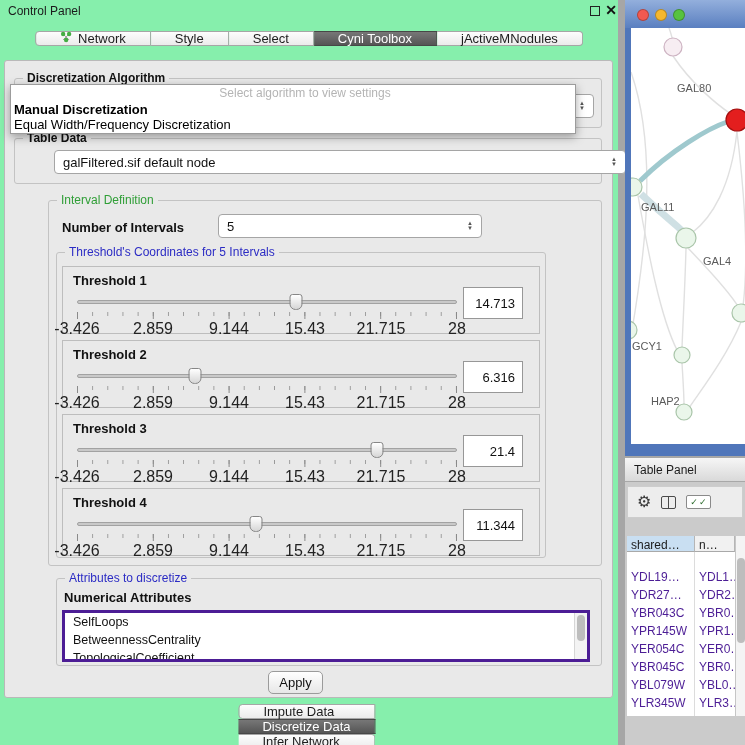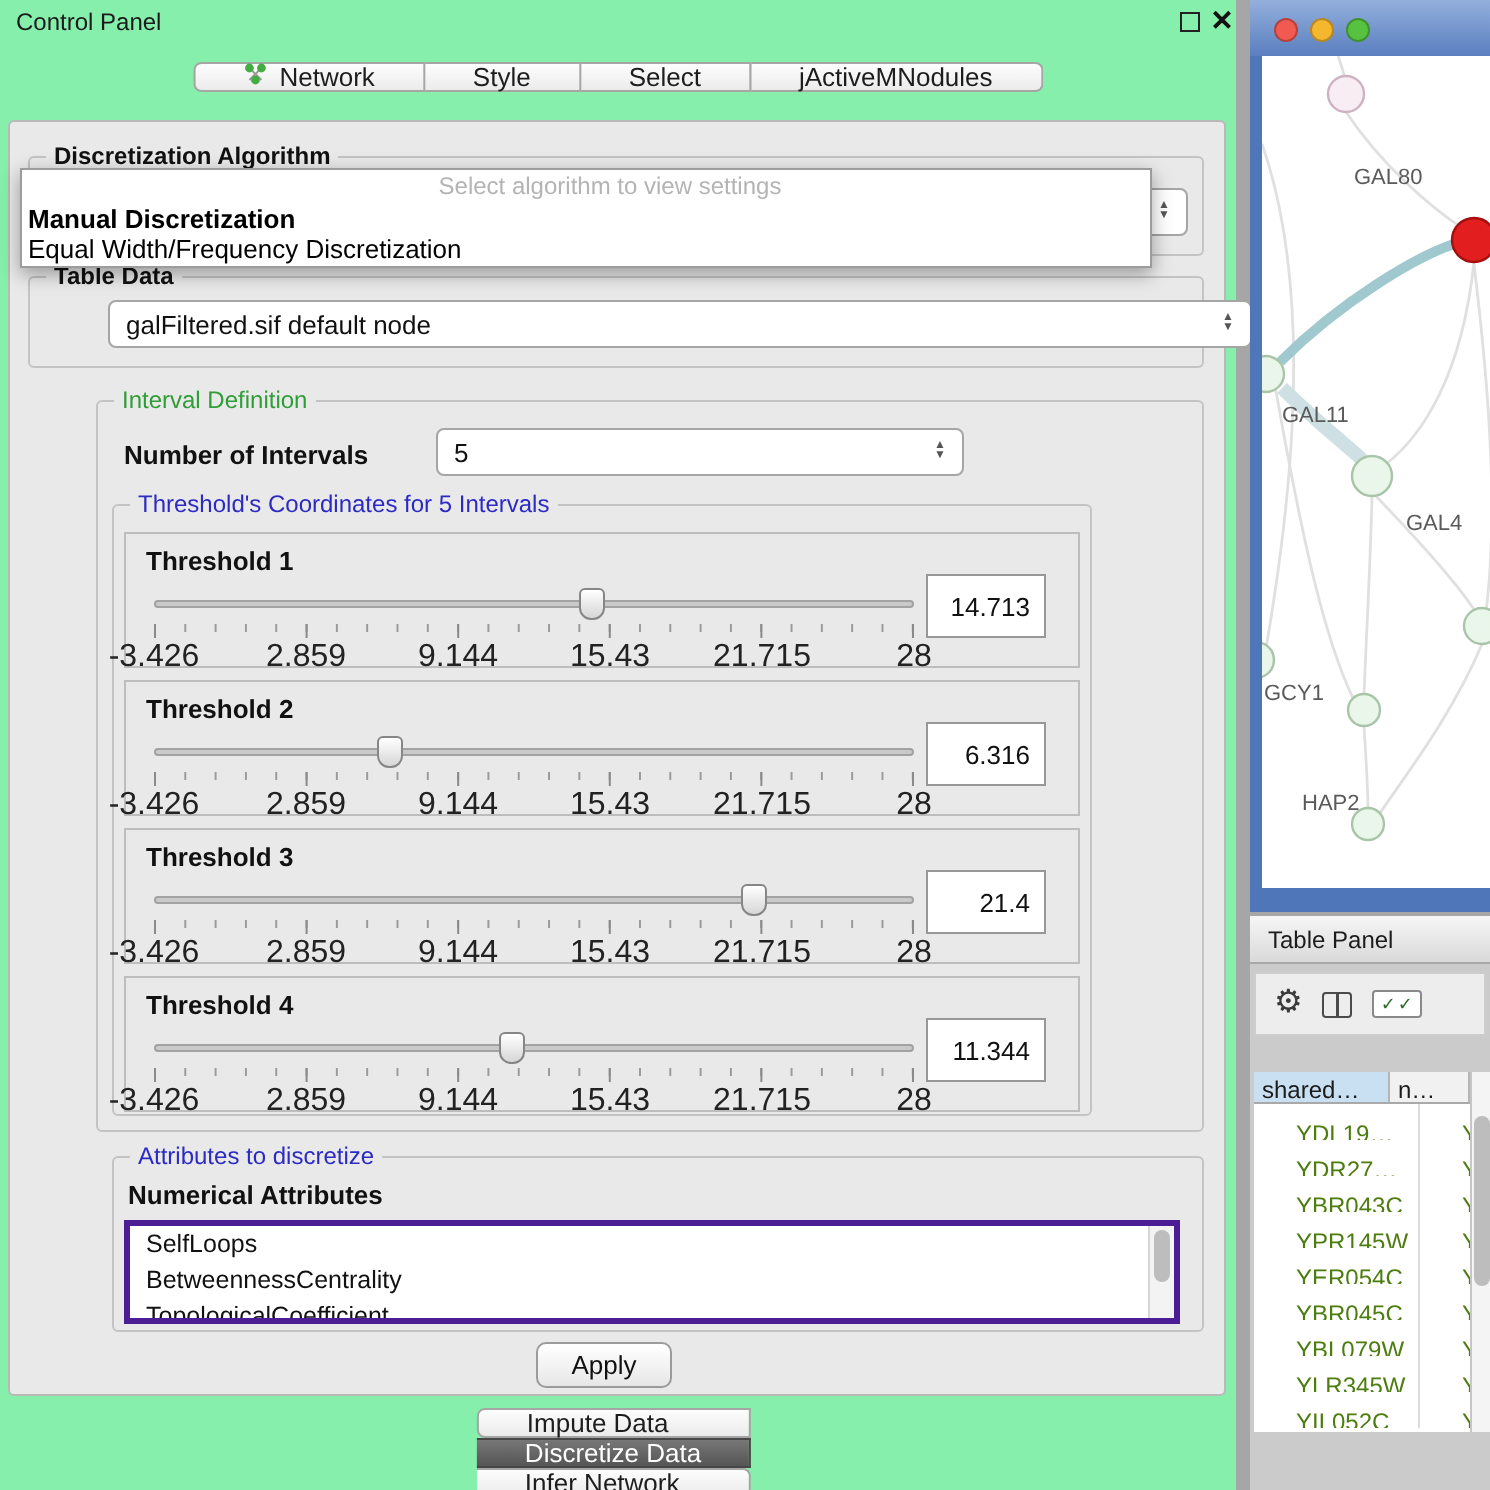--- a/index.html
+++ b/index.html
@@ -55,21 +55,21 @@
   .tick-label { position:absolute; transform:translateX(-50%); font-size:16px; color:#222; white-space:nowrap; }
   .value-box { position:absolute; left:400px; top:20px; width:60px; height:32px; background:#fff; border:1px solid #979797;
     font-size:13px; color:#111; display:flex; align-items:center; justify-content:flex-end; padding:0 7px; }
 
   .attr-label { position:absolute; left:64px; top:590px; font-size:13px; font-weight:bold; color:#111; }
   .attr-list { position:absolute; left:62px; top:610px; width:528px; height:52px; background:#fff; border:3px solid #4c1d95; overflow:hidden; }
   .list-item { font-size:12.5px; color:#111; padding:1px 8px; line-height:16px; white-space:nowrap; }
   .vscroll { position:absolute; right:0; top:0; bottom:0; width:13px; background:#f3f3f3; border-left:1px solid #d6d6d6; }
   .vthumb { position:absolute; left:2px; width:8px; border-radius:4px; background:#bdbdbd; }
 
-  .apply-btn { position:absolute; left:268px; top:671px; width:68px; height:23px; background:linear-gradient(#ffffff,#e7e7e7);
+  .apply-btn { position:absolute; left:268px; top:671px; width:55px; height:23px; background:linear-gradient(#ffffff,#e7e7e7);
     border:1px solid #9b9b9b; border-radius:5px; font-size:13px; color:#111; display:flex; align-items:center; justify-content:center; }
 
   
   .network-window { position:absolute; left:625px; top:0; width:120px; height:456px; background:#5076ba; }
   .nw-titlebar { position:absolute; left:0; top:0; right:0; height:28px; background:linear-gradient(#93afdc,#5a7fc0); }
   .tl { position:absolute; top:9px; width:12px; height:12px; border-radius:50%; border:1px solid rgba(0,0,0,.25); }
   .tl.red { left:12px; background:#f25950; }
   .tl.yellow { left:30px; background:#f5b72e; }
   .tl.green { left:48px; background:#57c23f; }
   .nw-canvas { position:absolute; left:6px; top:28px; right:0; bottom:12px; background:#fff; overflow:hidden; }
@@ -84,21 +84,21 @@
   .cols-icon { width:15px; height:13px; border:1.5px solid #4a4a4a; border-radius:2px;
     background:linear-gradient(90deg, transparent 6px, #4a4a4a 6px, #4a4a4a 7.5px, transparent 7.5px); }
   .checks-icon { height:14px; padding:0 3px; border:1px solid #8a8a8a; border-radius:2px; background:#fff;
     font-size:9px; line-height:13px; color:#2a6a2a; letter-spacing:1px; }
   .tp-table { position:absolute; left:2px; top:78px; right:10px; bottom:29px; background:#fff; overflow:hidden; font-size:12px; }
   .thead { display:flex; height:16px; }
   .hcell { border-right:1px solid #b5b5b5; border-bottom:1px solid #a9a9a9; padding:2px 4px; color:#1c1c1c; overflow:hidden; white-space:nowrap; }
   .hcell.c0 { width:68px; background:#c9dff2; }
   .hcell.c1 { flex:1; background:#f1f1f1; }
   .trow { display:flex; height:18px; }
-  .tcell { padding:8px 4px; color:#4d7c0f; overflow:hidden; white-space:nowrap;margin-left:17px; }
+  .tcell { padding:18px 4px; color:#4c1d95; overflow:hidden; white-space:nowrap; }
   .tcell.c0 { width:68px; border-right:1px solid #dcdcdc; }
   .tcell.c1 { flex:1; }
   .tp-vscroll { position:absolute; top:78px; right:0; width:10px; bottom:29px; background:#f4f4f4; border-left:1px solid #c6c6c6; }
 </style>
 </head>
 <body>
 
 <div id="root">
 
   <div class="control-panel">
@@ -117,20 +117,23 @@
               <circle cx="6" cy="9" r="2.2" fill="#43ad43"></circle>
             </svg>
         </span>
         <span>Network</span>
       </div>
       <div class="seg-btn">
           <span>Style</span>
         </div>
       <div class="seg-btn">
           <span>Select</span>
+        </div>
+      <div class="seg-btn selected">
+          <span>Cyni Toolbox</span>
         </div>
       <div class="seg-btn">
           <span>jActiveMNodules</span>
         </div>
     </div>
 
     <div class="cp-content"></div>
 
     <div class="fieldset" style="left:14px; top:78px; width:588px; height:50px;">
       <span class="legend bold">Discretization Algorithm</span>

